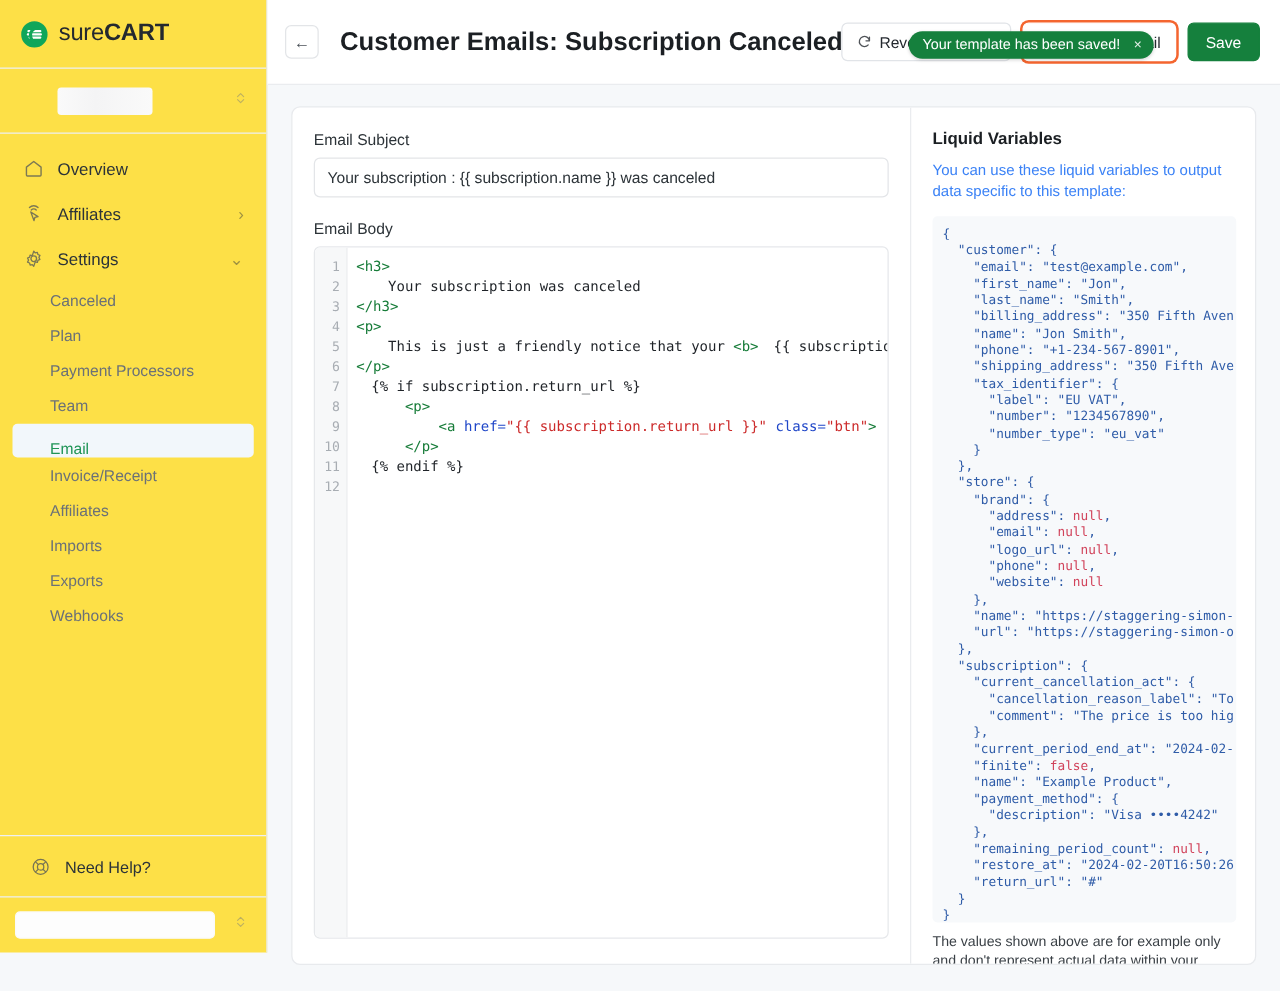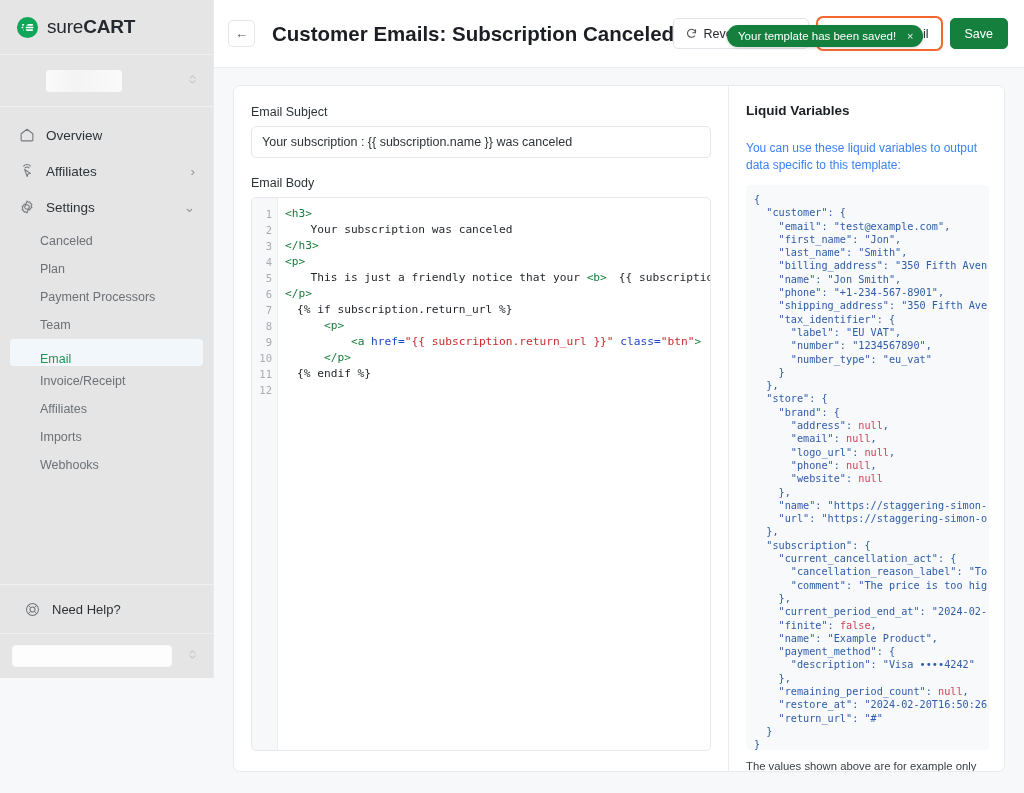--- a/index.html
+++ b/index.html
@@ -8,22 +8,22 @@
     width: 1024px; height: 793px;
     font-family: "Liberation Sans", sans-serif;
     background: #f6f8fa;
     overflow: hidden;
     color: #1e1e1e;
   }
   .app { display: flex; width: 1024px; height: 793px; }
 
   
   .sidebar {
-    width: 214px; height: 678px;
-    background: #e5e5e5;
+    width: 214px; height: 762px;
+    background: #fde047;
     border-right: 1px solid #e8eaed;
     display: flex; flex-direction: column;
     flex: 0 0 214px;
   }
   .brand {
     height: 55px; display: flex; align-items: center;
     padding: 0 0 0 16px; border-bottom: 1px solid #eef0f2;
   }
   .brand-logo { width: 23px; height: 23px; flex: 0 0 23px; }
   .brand-text {
@@ -151,21 +151,21 @@
   .tag { color: #177c39; }
   .attr { color: #1f46c8; }
   .str { color: #cc2a2a; }
   .txt { color: #1f2328; margin-left: 12px; }
 
   .vars-col {
     width: 276px; flex: 0 0 276px; border-left: 1px solid #eaecef;
     padding: 17px 15px 14px 17px; display: flex; flex-direction: column;
     min-width: 0; overflow: hidden;
   }
-  .vars-title { font-size: 13.5px; font-weight: 700; color: #1b1f23; margin-bottom: 22px; }
+  .vars-title { font-size: 13.5px; font-weight: 700; color: #1b1f23; margin-bottom: 10px; }
   .vars-desc { font-size: 12px; color: #3b82f6; line-height: 17px; margin-bottom: 11px; }
   .vars-json {
     background: #f7f9fb; border-radius: 4px; padding: 8px 8px 9px 8px;
     font-family: "DejaVu Sans Mono", monospace; font-size: 10.2px;
     line-height: 13.3px; white-space: pre; overflow: hidden;
     color: #2f5ca8; flex: 0 0 auto; max-height: 565px;
   }
   .jnull { color: #d1435b; }
   .vars-note { font-size: 11.3px; color: #3a4046; line-height: 15px; margin-top: 9px; }
 </style>
@@ -247,20 +247,23 @@
             <span>Email</span>
           </div>
           <div class="nav-sub">
             <span>Invoice/Receipt</span>
           </div>
           <div class="nav-sub">
             <span>Affiliates</span>
           </div>
           <div class="nav-sub">
             <span>Imports</span>
+          </div>
+          <div class="nav-sub">
+            <span>Exports</span>
           </div>
           <div class="nav-sub">
             <span>Webhooks</span>
           </div>
         </div>
     </nav>
 
     <div class="help">
       <span class="ico">
         <svg viewBox="0 0 20 20" width="17" height="17">

